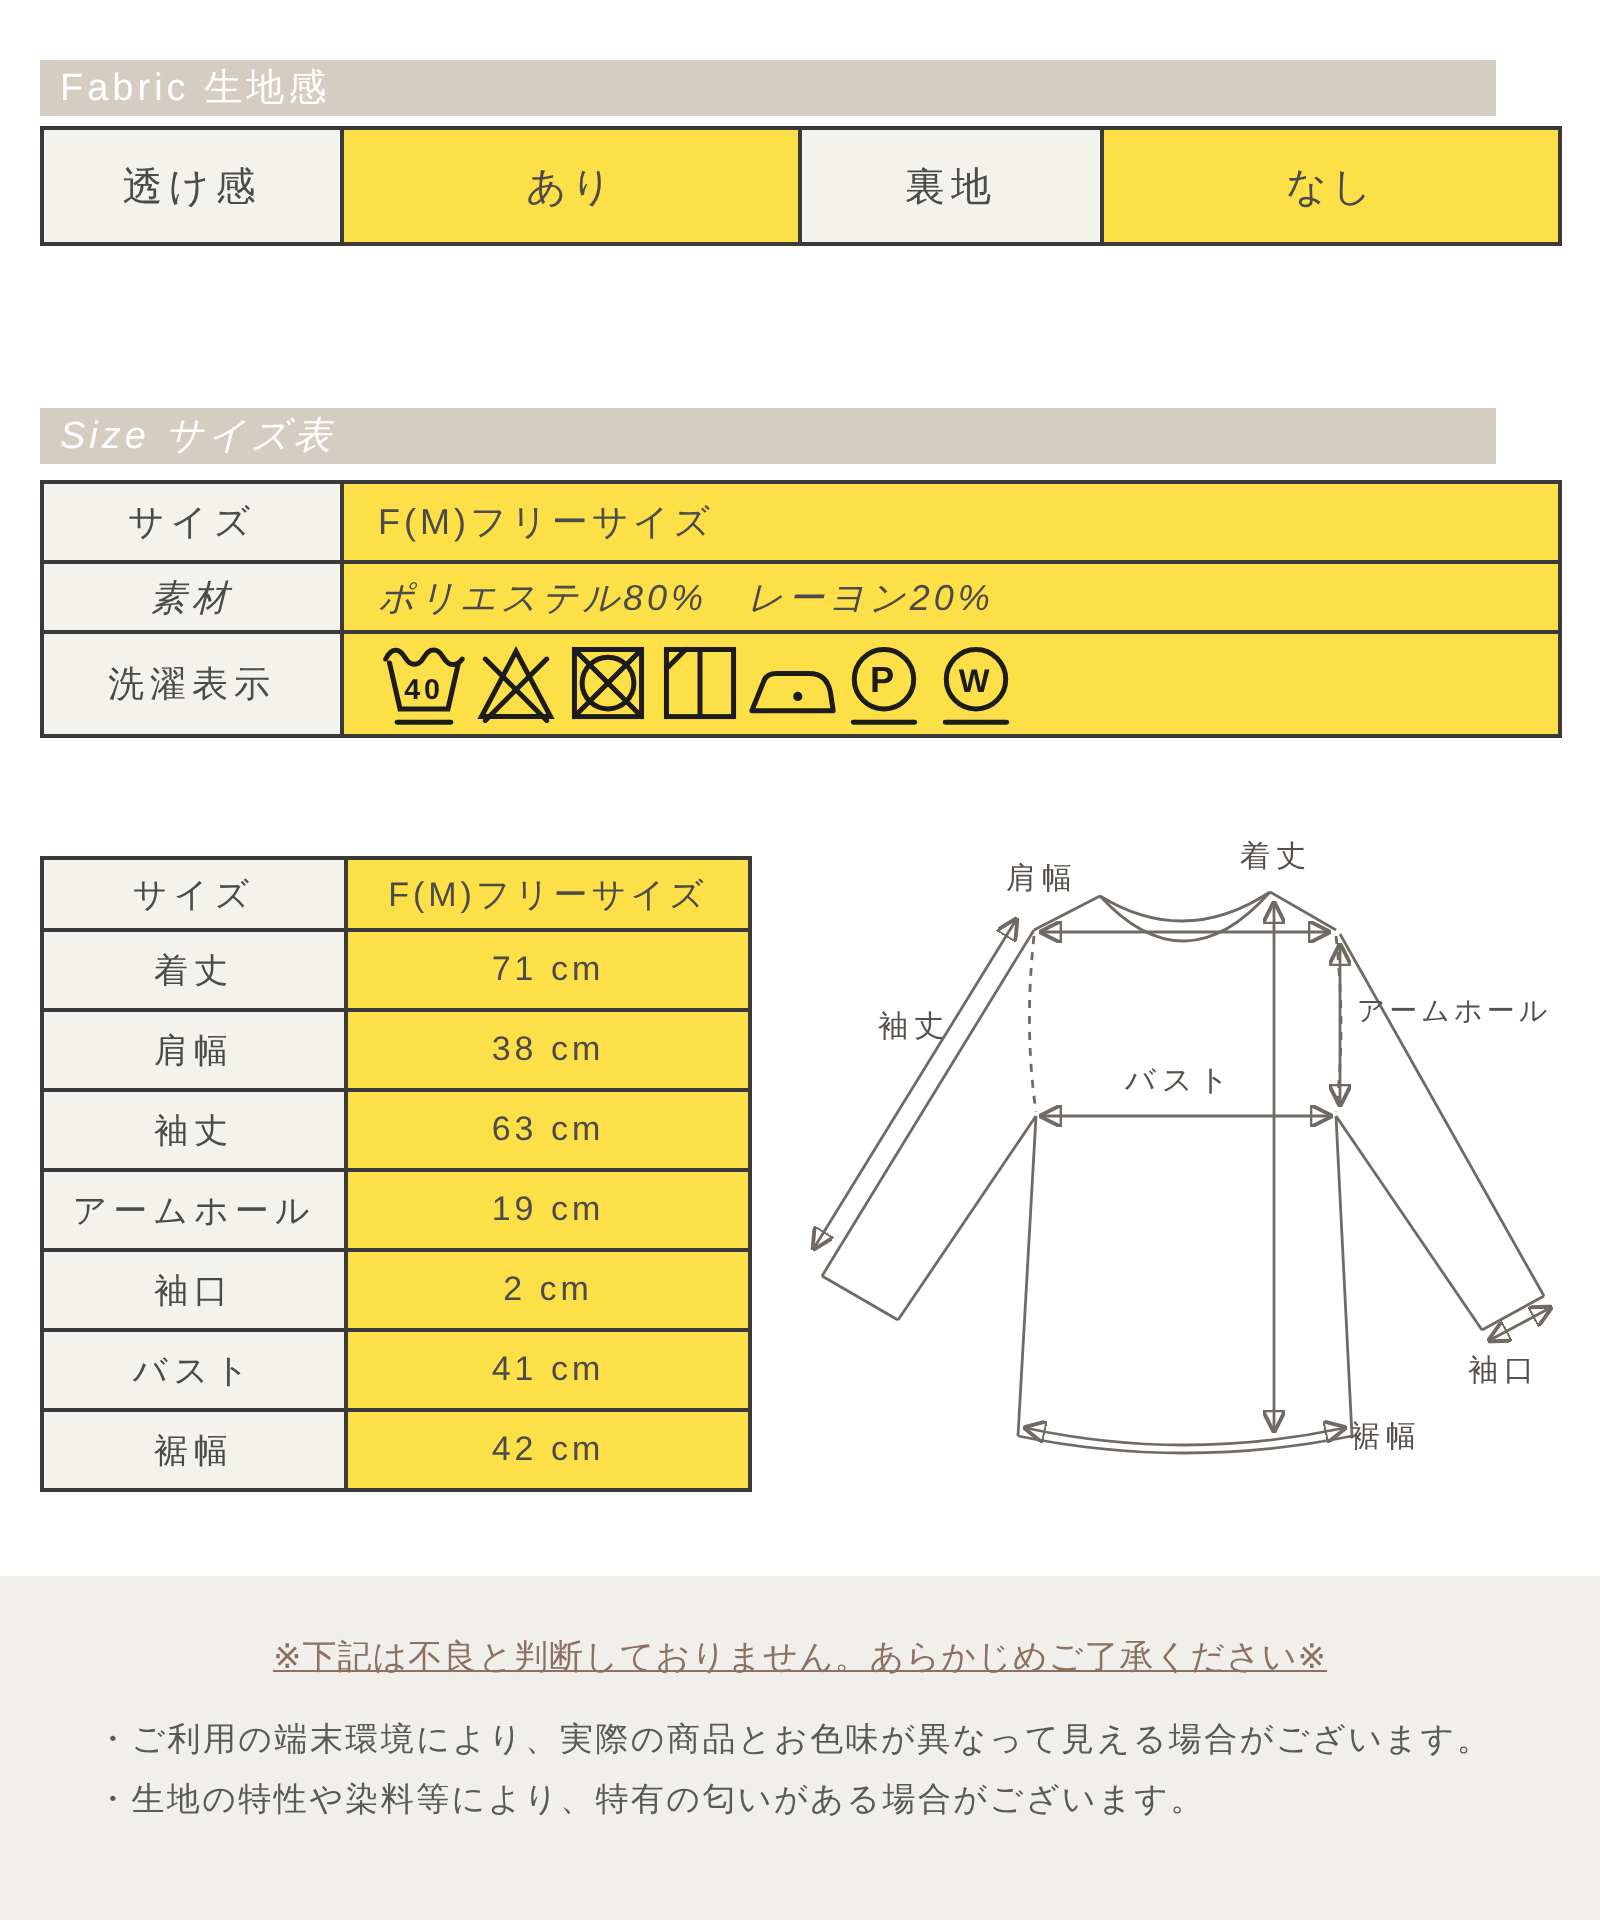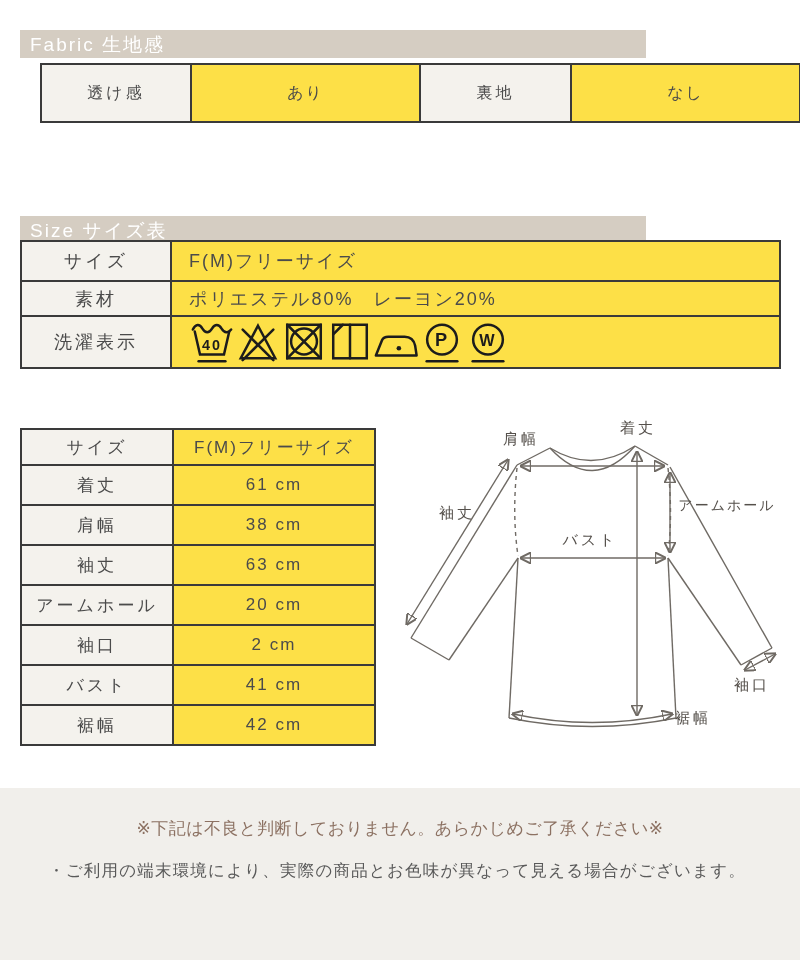--- a/index.html
+++ b/index.html
@@ -1,32 +1,32 @@
 <!DOCTYPE html>
 <html><head>
 <meta charset="utf-8">
 <style>
   html,body{margin:0;padding:0;background:#fff;}
   body{width:800px;height:960px;position:relative;overflow:hidden;
        font-family:"Liberation Sans","DejaVu Sans",sans-serif;color:#4b4b4b;}
   .page{position:absolute;inset:0;background:#fff;}
 
-  .bar{position:absolute;left:20px;width:626px;height:28px;background:#d5cdc2;
+  .bar{position:absolute;left:20px;width:728px;height:28px;background:#d5cdc2;
        color:#fff;font-size:19px;letter-spacing:2px;line-height:29px;
        padding-left:10px;box-sizing:border-box;white-space:nowrap;}
   #bar-fabric{top:30px;}
-  #bar-size{top:216px;}
+  #bar-size{top:204px;font-style:italic;}
 
   table{border-collapse:collapse;position:absolute;table-layout:fixed;}
   th,td{border:2px solid #3a3a3a;font-weight:normal;text-align:center;
         padding:0;overflow:hidden;white-space:nowrap;}
   th{background:#f4f2ed;letter-spacing:3px;}
   td{background:#fde047;letter-spacing:2px;}
 
-  #fabric-table{left:20px;top:63px;width:759px;font-size:16px;margin-left:20px;}
+  #fabric-table{left:20px;top:63px;width:759px;font-size:20px;}
   #fabric-table th,#fabric-table td{height:56px;}
 
   #size-info-table{left:20px;top:240px;width:759px;font-size:18px;}
   #size-info-table td{text-align:left;padding-left:17px;}
 
   #measure-table{left:20px;top:428px;width:354px;font-size:17px;}
 
   .care-symbols{display:flex;align-items:center;}
   .care-symbols svg{width:46px;height:50px;stroke:#1c1c1c;stroke-width:2.6;
                     fill:none;stroke-linecap:round;flex:0 0 auto;}
@@ -37,21 +37,21 @@
   #garment path,#garment line{stroke:#6f6a64;fill:none;stroke-width:1.4;}
   #garment .dash{stroke-dasharray:4 4;}
   #garment .m{marker-start:url(#arr);marker-end:url(#arr);}
   #garment text{fill:#55504b;font-size:15px;letter-spacing:3px;
                 text-anchor:middle;stroke:none;}
   #garment text.small{font-size:14px;letter-spacing:2px;}
 
   .note{position:absolute;left:0;top:788px;width:800px;height:172px;
         background:#f1efeb;box-sizing:border-box;padding-top:29px;}
   .note-title{text-align:center;color:#8c7162;font-size:17px;margin:0 0 15px;
-              letter-spacing:0.5px;}
+              letter-spacing:0.5px;text-decoration:underline;}
   .note-item{color:#595959;font-size:16.5px;line-height:30px;
              margin:0 16px 0 48px;letter-spacing:1.2px;}
 </style>
 </head>
 <body>
 
 <div class="page">
 
   <div class="bar" id="bar-fabric">Fabric 生地感</div>
 
@@ -77,21 +77,21 @@
   <table id="size-info-table">
     <colgroup>
         <col style="width:150px">
         <col style="width:609px">
       </colgroup>
     <tbody>
         <tr style="height: 40px;">
           <th>サイズ</th>
           <td>F(M)フリーサイズ</td>
         </tr>
-        <tr style="height: 35px;">
+        <tr style="height: 35px; font-style: italic;">
           <th>素材</th>
           <td>ポリエステル80%　レーヨン20%</td>
         </tr>
         <tr style="height: 48px;">
           <th>洗濯表示</th>
           <td>
             <div class="care-symbols" style="padding-left: 0px;">
               <svg viewBox="0 0 48 50">
                 <path d="M4 12 C7 6 11 6 14 11 C17 16 21 16 24 11 C27 6 31 6 34 11 C37 16 41 16 44 12"></path>
                 <path d="M6 14 L11.5 38 L36.5 38 L42 14"></path>
@@ -139,33 +139,33 @@
         <col style="width:152px">
         <col style="width:202px">
       </colgroup>
     <tbody>
         <tr style="height: 36px;">
           <th>サイズ</th>
           <td>F(M)フリーサイズ</td>
         </tr>
         <tr style="height: 40px;">
           <th>着丈</th>
-          <td>61 cm</td>
+          <td>71 cm</td>
         </tr>
         <tr style="height: 40px;">
           <th>肩幅</th>
           <td>38 cm</td>
         </tr>
         <tr style="height: 40px;">
           <th>袖丈</th>
           <td>63 cm</td>
         </tr>
         <tr style="height: 40px;">
           <th>アームホール</th>
-          <td>20 cm</td>
+          <td>19 cm</td>
         </tr>
         <tr style="height: 40px;">
           <th>袖口</th>
           <td>2 cm</td>
         </tr>
         <tr style="height: 40px;">
           <th>バスト</th>
           <td>41 cm</td>
         </tr>
         <tr style="height: 40px;">
@@ -216,16 +216,17 @@
     <text x="190" y="139">バスト</text>
     <text x="327" y="104" class="small">アームホール</text>
     <text x="352" y="284">袖口</text>
     <text x="293" y="317">裾幅</text>
   </svg>
 
   <div class="note">
     <p class="note-title">※下記は不良と判断しておりません。あらかじめご了承ください※</p>
     <div id="note-items">
         <p class="note-item">・ご利用の端末環境により、実際の商品とお色味が異なって見える場合がございます。</p>
+        <p class="note-item">・生地の特性や染料等により、特有の匂いがある場合がございます。</p>
       </div>
   </div>
 
 </div>
 
 </body></html>

